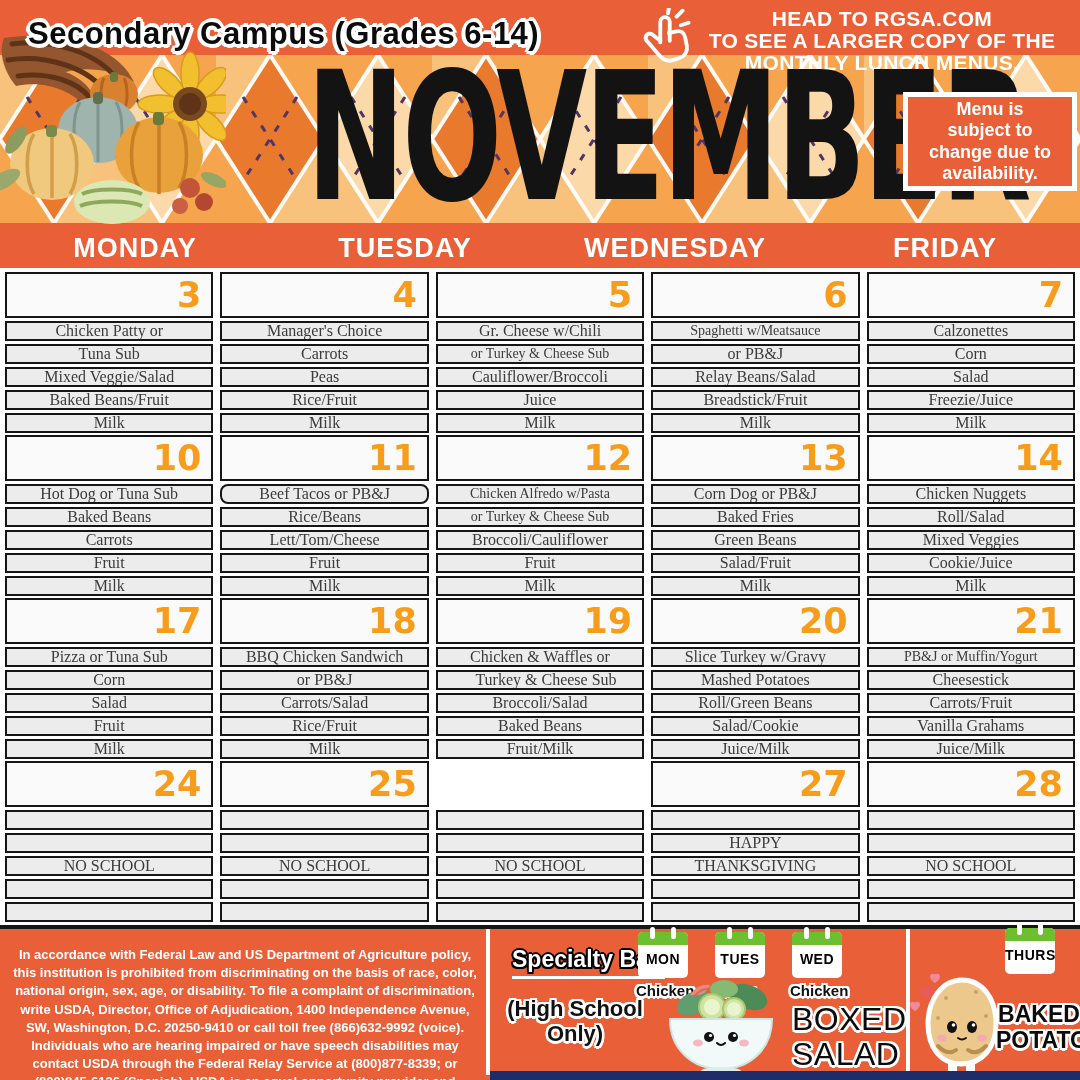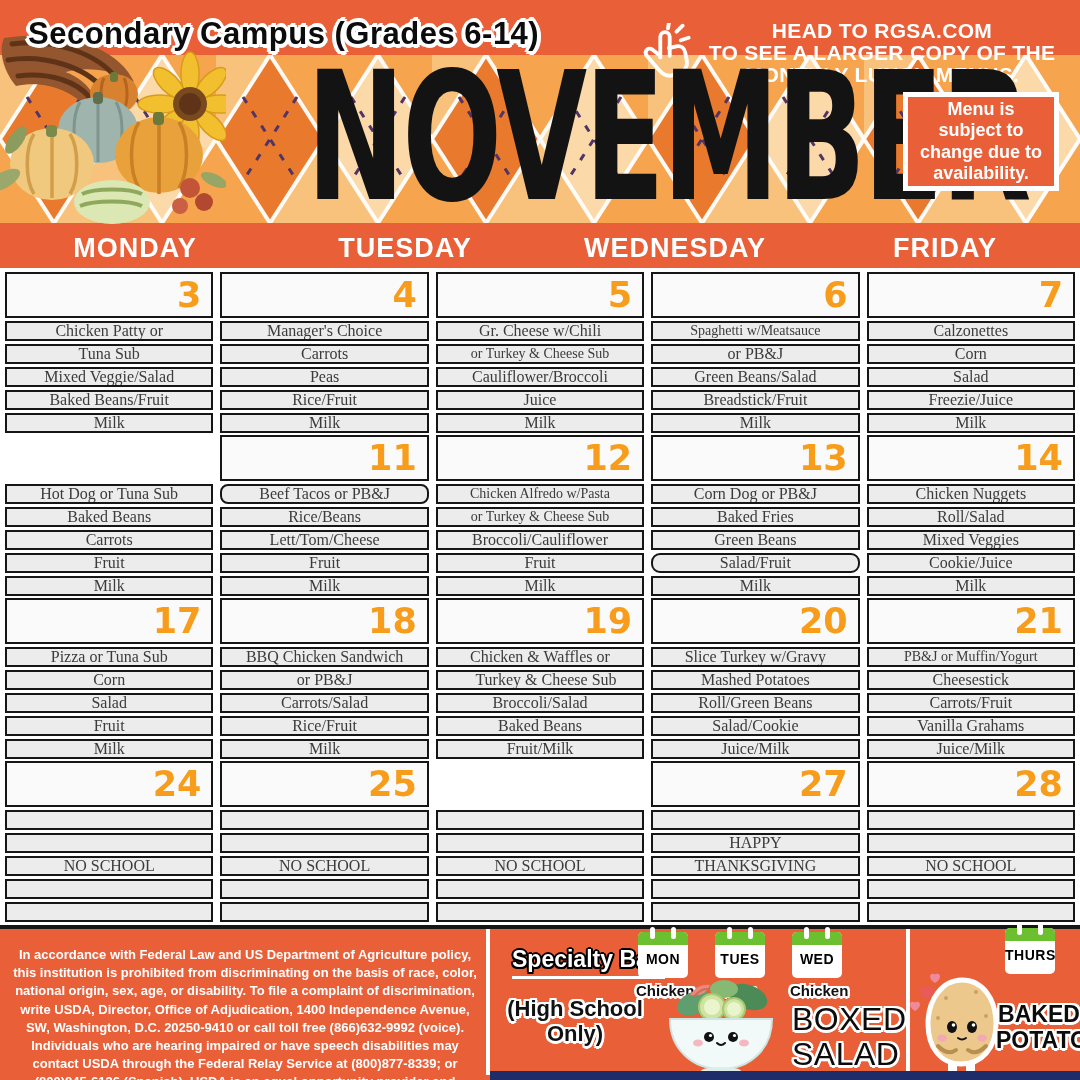--- a/index.html
+++ b/index.html
@@ -8,27 +8,27 @@
 
   
   .header{position:absolute;top:0;left:0;width:1080px;height:268px;background:#E95F38;}
   .argyle{position:absolute;top:55px;left:0;}
   .cornucopia{position:absolute;top:30px;left:-6px;}
   .campus-title{position:absolute;top:16px;left:28px;font-size:31px;font-weight:800;color:#0c0c0c;
     letter-spacing:.5px;
     text-shadow:3px 0 0 #fff,-3px 0 0 #fff,0 3px 0 #fff,0 -3px 0 #fff,
       2.5px 2.5px 0 #fff,-2.5px 2.5px 0 #fff,2.5px -2.5px 0 #fff,-2.5px -2.5px 0 #fff,
       4px 1px 0 #fff,-4px 1px 0 #fff,1px 4px 0 #fff,1px -4px 0 #fff;}
-  .promo{position:absolute;top:20px;right:8px;width:440px;display:flex;align-items:flex-end;}
+  .promo{position:absolute;top:8px;right:8px;width:440px;display:flex;align-items:flex-start;}
   .promo-lines{flex:1;text-align:center;color:#fff;font-weight:800;font-size:21px;
     line-height:1.04;letter-spacing:.3px;}
   .month-title{position:absolute;top:58px;left:185px;width:715px;text-align:center;
     font-family:"DejaVu Sans",sans-serif;font-weight:800;font-size:178px;line-height:160px;
     color:#131313;transform:scaleX(.66);transform-origin:center;white-space:nowrap;letter-spacing:-4px;}
-  .notice-box{position:absolute;top:92px;left:903px;width:156px;height:99px;box-sizing:border-box;
+  .notice-box{position:absolute;top:92px;left:903px;width:174px;height:99px;box-sizing:border-box;
     background:#E95F38;border:5px solid #fff;color:#fff;font-weight:800;font-size:18px;line-height:1.18;
     display:flex;flex-direction:column;align-items:center;justify-content:center;text-align:center;}
   .day-row{position:absolute;top:228px;left:0;width:1080px;height:40px;display:flex;}
   .day-name{flex:1;text-align:center;color:#fff;font-weight:800;font-size:27px;letter-spacing:1px;
     line-height:40px;}
 
   
   .calendar-grid{position:absolute;top:272px;left:5px;width:1070px;}
   .week{display:grid;grid-template-columns:repeat(5,1fr);grid-template-rows:46px repeat(5,20px);
     gap:3px 7px;margin-bottom:2px;}
@@ -187,31 +187,32 @@
         <div class="cell item-cell" style="grid-area: 6 / 2;">Milk</div>
         <div class="cell date-cell" style="grid-area: 1 / 3;">5</div>
         <div class="cell item-cell" style="grid-area: 2 / 3;">Gr. Cheese w/Chili</div>
         <div class="cell item-cell tight" style="grid-area: 3 / 3;">or Turkey &amp; Cheese Sub</div>
         <div class="cell item-cell" style="grid-area: 4 / 3;">Cauliflower/Broccoli</div>
         <div class="cell item-cell" style="grid-area: 5 / 3;">Juice</div>
         <div class="cell item-cell" style="grid-area: 6 / 3;">Milk</div>
         <div class="cell date-cell" style="grid-area: 1 / 4;">6</div>
         <div class="cell item-cell tight" style="grid-area: 2 / 4;">Spaghetti w/Meatsauce</div>
         <div class="cell item-cell" style="grid-area: 3 / 4;">or PB&amp;J</div>
-        <div class="cell item-cell" style="grid-area: 4 / 4;">Green Beans/Salad</div>
+        <div class="cell item-cell" style="grid-area: 4 / 4;">Relay Beans/Salad</div>
         <div class="cell item-cell" style="grid-area: 5 / 4;">Breadstick/Fruit</div>
         <div class="cell item-cell" style="grid-area: 6 / 4;">Milk</div>
         <div class="cell date-cell" style="grid-area: 1 / 5;">7</div>
         <div class="cell item-cell" style="grid-area: 2 / 5;">Calzonettes</div>
         <div class="cell item-cell" style="grid-area: 3 / 5;">Corn</div>
         <div class="cell item-cell" style="grid-area: 4 / 5;">Salad</div>
         <div class="cell item-cell" style="grid-area: 5 / 5;">Freezie/Juice</div>
         <div class="cell item-cell" style="grid-area: 6 / 5;">Milk</div>
       </div>
       <div class="week">
+        <div class="cell date-cell" style="grid-area: 1 / 1;">10</div>
         <div class="cell item-cell" style="grid-area: 2 / 1;">Hot Dog or Tuna Sub</div>
         <div class="cell item-cell" style="grid-area: 3 / 1;">Baked Beans</div>
         <div class="cell item-cell" style="grid-area: 4 / 1;">Carrots</div>
         <div class="cell item-cell" style="grid-area: 5 / 1;">Fruit</div>
         <div class="cell item-cell" style="grid-area: 6 / 1;">Milk</div>
         <div class="cell date-cell" style="grid-area: 1 / 2;">11</div>
         <div class="cell item-cell" style="grid-area: 2 / 2; border-radius: 8px;">Beef Tacos or PB&amp;J</div>
         <div class="cell item-cell" style="grid-area: 3 / 2;">Rice/Beans</div>
         <div class="cell item-cell" style="grid-area: 4 / 2;">Lett/Tom/Cheese</div>
         <div class="cell item-cell" style="grid-area: 5 / 2;">Fruit</div>
@@ -219,21 +220,21 @@
         <div class="cell date-cell" style="grid-area: 1 / 3;">12</div>
         <div class="cell item-cell tight" style="grid-area: 2 / 3;">Chicken Alfredo w/Pasta</div>
         <div class="cell item-cell tight" style="grid-area: 3 / 3;">or Turkey &amp; Cheese Sub</div>
         <div class="cell item-cell" style="grid-area: 4 / 3;">Broccoli/Cauliflower</div>
         <div class="cell item-cell" style="grid-area: 5 / 3;">Fruit</div>
         <div class="cell item-cell" style="grid-area: 6 / 3;">Milk</div>
         <div class="cell date-cell" style="grid-area: 1 / 4;">13</div>
         <div class="cell item-cell" style="grid-area: 2 / 4;">Corn Dog or PB&amp;J</div>
         <div class="cell item-cell" style="grid-area: 3 / 4;">Baked Fries</div>
         <div class="cell item-cell" style="grid-area: 4 / 4;">Green Beans</div>
-        <div class="cell item-cell" style="grid-area: 5 / 4; border-radius: 9px;">Salad/Fruit</div>
+        <div class="cell item-cell" style="grid-area: 5 / 4;">Salad/Fruit</div>
         <div class="cell item-cell" style="grid-area: 6 / 4;">Milk</div>
         <div class="cell date-cell" style="grid-area: 1 / 5;">14</div>
         <div class="cell item-cell" style="grid-area: 2 / 5;">Chicken Nuggets</div>
         <div class="cell item-cell" style="grid-area: 3 / 5;">Roll/Salad</div>
         <div class="cell item-cell" style="grid-area: 4 / 5;">Mixed Veggies</div>
         <div class="cell item-cell" style="grid-area: 5 / 5;">Cookie/Juice</div>
         <div class="cell item-cell" style="grid-area: 6 / 5;">Milk</div>
       </div>
       <div class="week">
         <div class="cell date-cell" style="grid-area: 1 / 1;">17</div>

